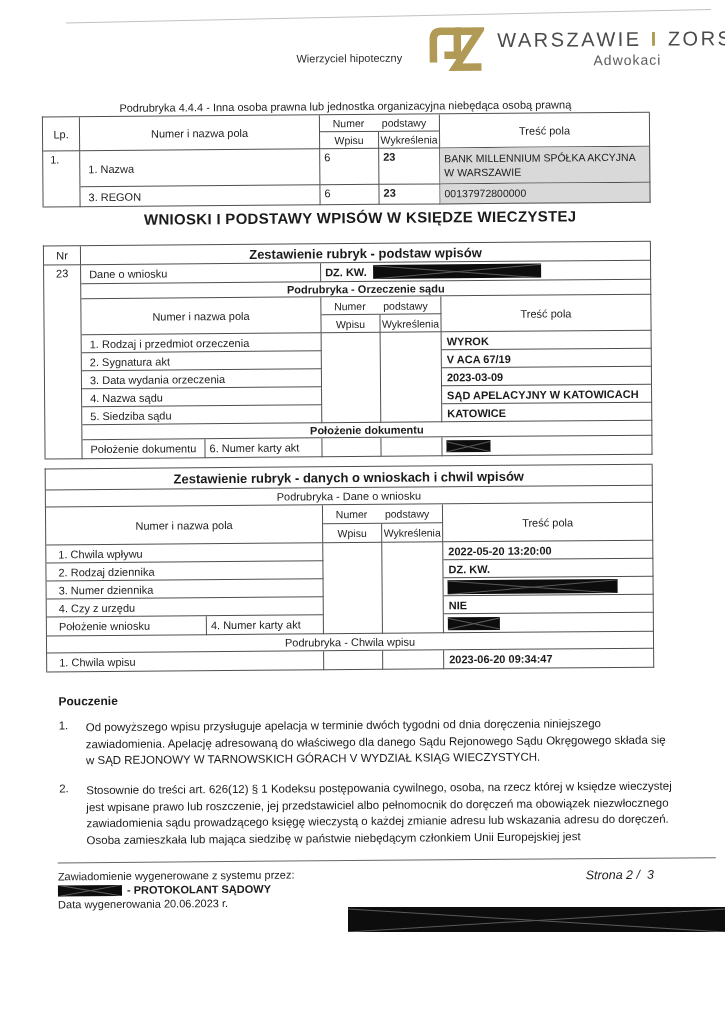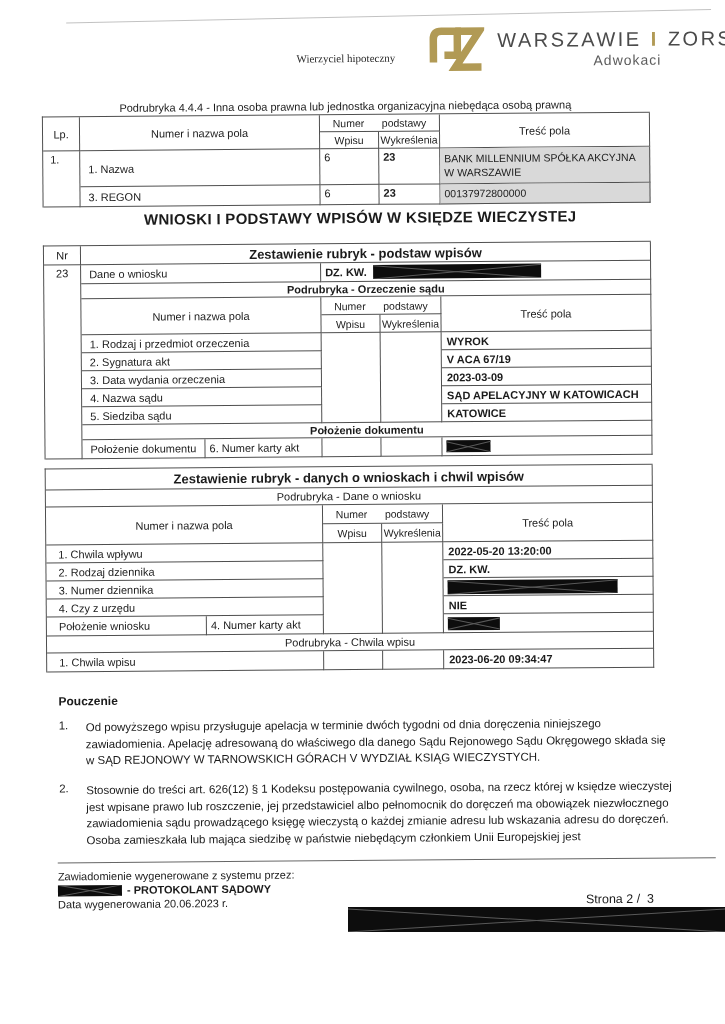--- a/index.html
+++ b/index.html
@@ -3,21 +3,21 @@
 <meta charset="utf-8">
 <style>
   * { margin:0; padding:0; box-sizing:border-box; }
   body { font-family:"Liberation Sans", sans-serif; background:#e8e8e8; }
   .page { position:relative; width:725px; height:1024px; background:#ffffff; overflow:hidden; color:#1b1b1b; margin:0 auto; }
   .sheet { position:absolute; inset:0; transform:rotate(-0.45deg); transform-origin:50% 50%; }
 
   .scan-line-top { position:absolute; left:70px; top:16px; width:645px; border-top:1.5px solid #c2c2c2; transform:rotate(-0.75deg); }
 
   
-  .doc-type { position:absolute; left:300px; top:52px; font-size:11px; color:#2c2c2c;font-family:Liberation Serif, serif; }
+  .doc-type { position:absolute; left:300px; top:52px; font-size:11px; color:#2c2c2c; }
   .logo { position:absolute; left:428px; top:24px; display:flex; align-items:center; gap:13px; }
   .firm-name { font-size:20px; letter-spacing:2.5px; color:#4b4b4b; white-space:nowrap; }
   .gold-sep { color:#b19a55; font-weight:bold; padding:0 1px; }
   .firm-sub { font-size:14px; letter-spacing:1px; color:#5c5c5c; text-align:center; margin-top:1px; }
 
   
   .tbl-caption { position:absolute; left:45px; width:607px; text-align:center; font-size:11px; }
   .grid-table { position:absolute; left:45px; display:grid; border-top:1px solid #4f4f4f; border-left:1px solid #4f4f4f; background:#fff; }
   .cell { border-right:1px solid #4f4f4f; border-bottom:1px solid #4f4f4f; font-size:11px; padding:1px 4px; display:flex; align-items:center; overflow:hidden; }
   .center { justify-content:center; text-align:center; }
@@ -40,21 +40,21 @@
 
   
   .section-heading { position:absolute; left:0; top:209px; width:100%; text-align:center; font-size:15px; font-weight:bold; letter-spacing:0.3px; }
   .notice { position:absolute; left:57px; top:692px; width:618px; }
   .notice h3 { font-size:12px; font-weight:bold; margin-bottom:11px; }
   .notice-item { display:flex; margin-bottom:13px; }
   .notice-item .num { width:27px; flex:none; font-size:11.5px; }
   .notice-item .txt { font-size:11.5px; line-height:1.45; }
   .footer { position:absolute; left:55px; top:860px; width:658px; border-top:1px solid #666; padding-top:7px; font-size:11px; }
   .footer .l2 { display:flex; align-items:center; gap:5px; margin:2px 0; }
-  .page-num { position:absolute; right:62px; top:33px; font-size:12.5px; white-space:pre; }
+  .page-num { position:absolute; right:62px; top:9px; font-size:12.5px; white-space:pre;font-style:italic; }
   .big-bar { position:absolute; left:348px; top:907px; width:377px; height:25px; }
 </style>
 </head>
 <body>
 
 <div class="page">
   <div class="sheet">
 
     <div class="scan-line-top"></div>
 

